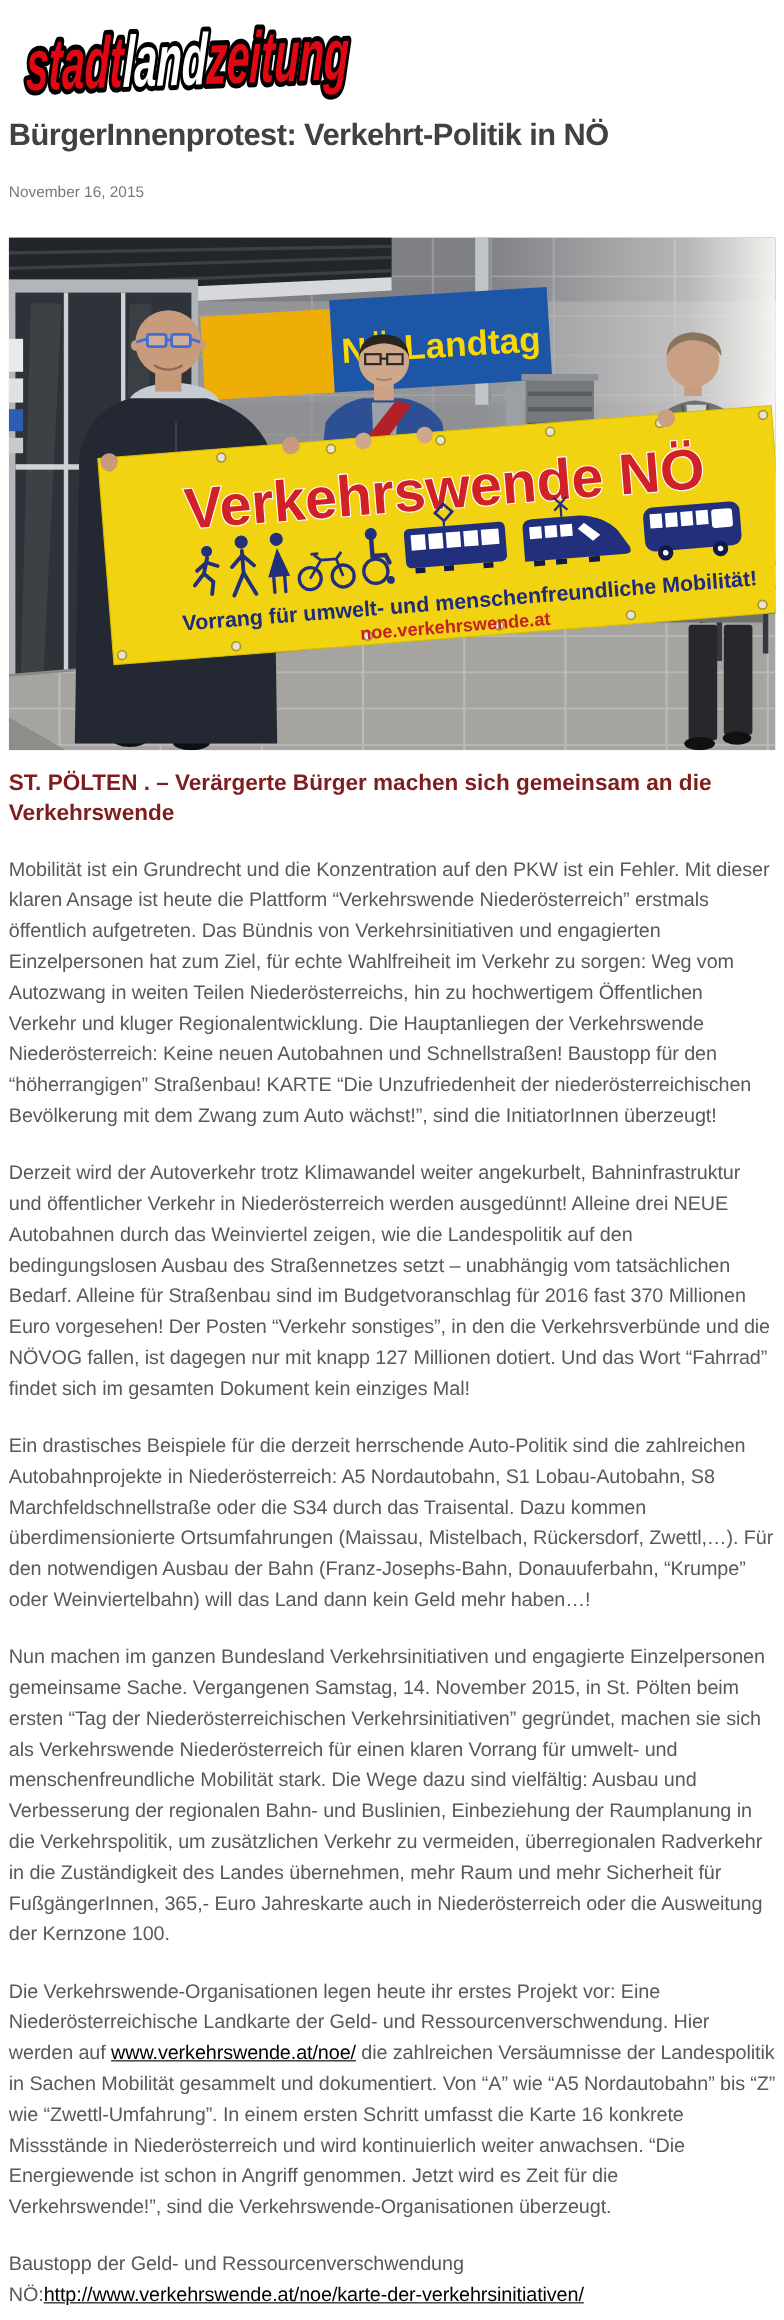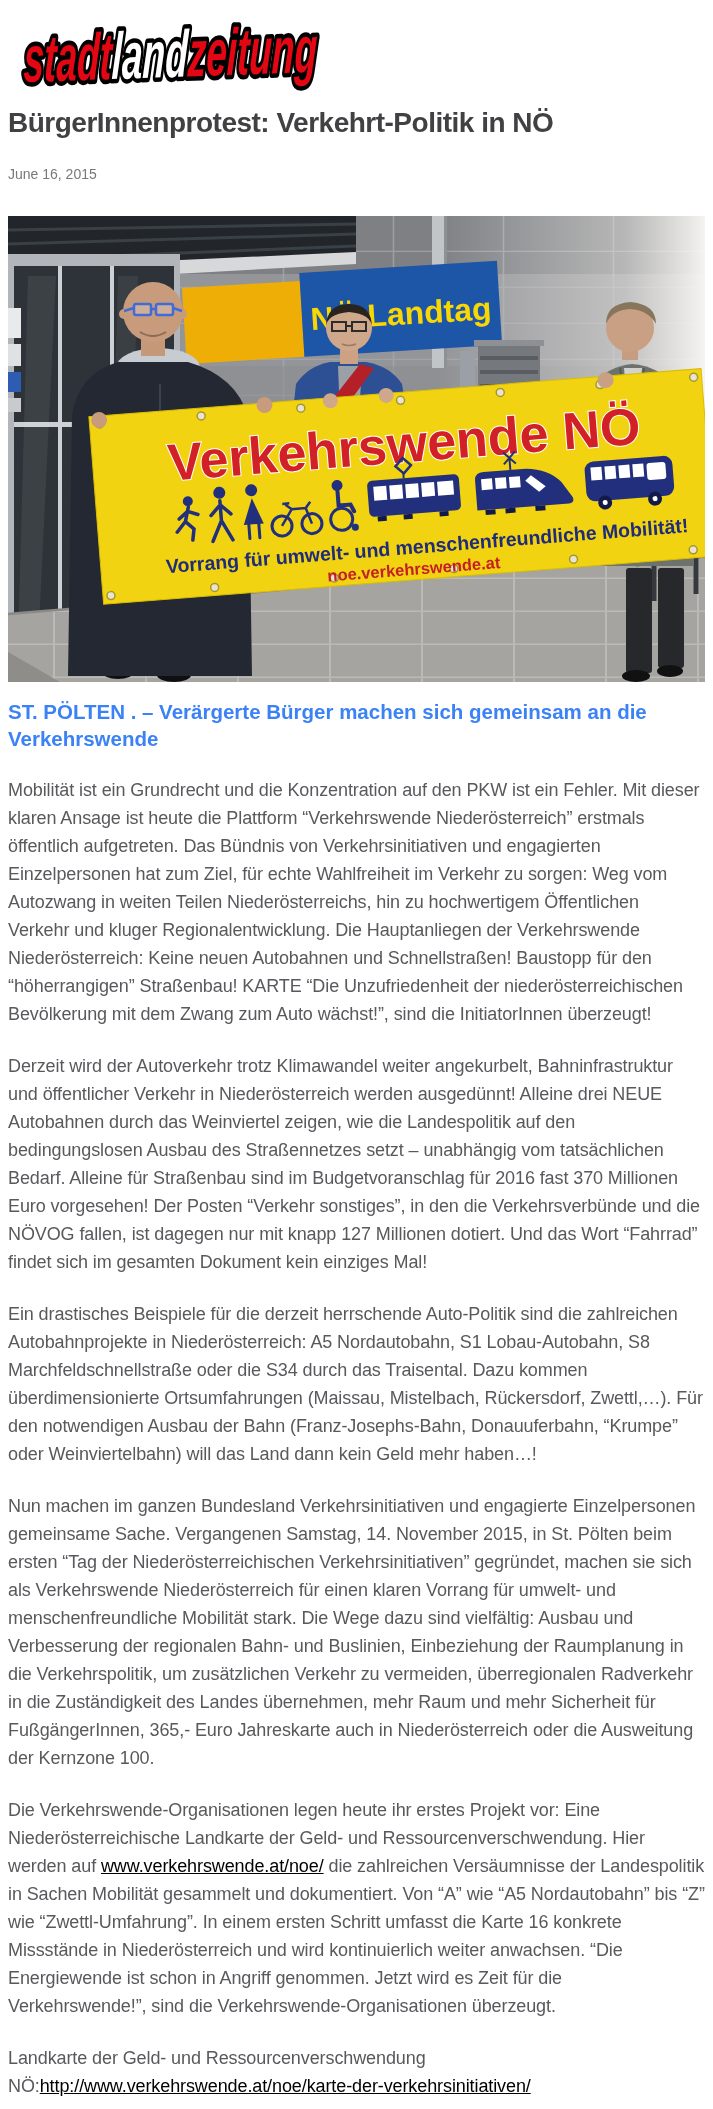--- a/index.html
+++ b/index.html
@@ -5,21 +5,21 @@
   html,body { margin:0; padding:0; background:#ffffff; }
   body { width:713px; font-family:"Liberation Sans", sans-serif; }
   .page { padding:6px 8px 26px 8px; }
   .logo-svg { display:block; }
   .logo-text { font-family:"Liberation Sans", sans-serif; font-weight:bold; font-style:italic;
                font-size:66px; stroke:#000000; stroke-width:9px; stroke-linejoin:round; paint-order:stroke; }
   h1.title { font-size:28px; line-height:1.2; color:#414042; font-weight:700; margin:12px 0 0; letter-spacing:-0.5px; }
   .date { margin-top:26px; font-size:14px; color:#77787b; }
   figure.photo { margin:34px 0 0; }
   figure.photo svg { display:block; }
-  h2.subhead { font-size:20.5px; line-height:1.32; color:#3b82f6; font-weight:700; margin:16px 0 0; }
+  h2.subhead { font-size:20.5px; line-height:1.32; color:#7f1d1d; font-weight:700; margin:16px 0 0; }
   p.body-p { font-size:18px; line-height:28px; color:#58595c; margin:24px 0 0; letter-spacing:-0.1px; }
   a.red-link { color:#000000; text-decoration:underline; cursor:pointer; }
 </style>
 </head>
 <body>
 
 <div class="page">
 
   <header>
     <svg class="logo-svg" width="380" height="88" viewBox="0 0 380 88">
@@ -28,21 +28,21 @@
           <text class="logo-text" x="22" y="62"><tspan fill="#e30613">stadt</tspan><tspan fill="#ffffff">land</tspan><tspan fill="#e30613">zeitung</tspan></text>
         </g>
       </g>
     </svg>
   </header>
 
   <main>
 
     <h1 class="title">BürgerInnenprotest: Verkehrt-Politik in NÖ</h1>
 
-    <div class="date">June 16, 2015</div>
+    <div class="date">November 16, 2015</div>
 
     <figure class="photo">
       <svg width="697" height="466" viewBox="0 0 697 466">
         <defs>
           <pattern id="tiles" width="110" height="36" patternUnits="userSpaceOnUse">
             <path d="M0 35.5 H110 M55.5 0 V36" stroke="#a4a6a9" stroke-width="1.5" fill="none"></path>
           </pattern>
           <pattern id="paving" width="92" height="33" patternUnits="userSpaceOnUse">
             <path d="M0 32.5 H92 M46 0 V33" stroke="#c0beba" stroke-width="2" fill="none"></path>
           </pattern>
@@ -268,19 +268,19 @@
     <h2 class="subhead">ST. PÖLTEN . – Verärgerte Bürger machen sich gemeinsam an die Verkehrswende</h2>
 
     <p class="body-p">Mobilität ist ein Grundrecht und die Konzentration auf den PKW ist ein Fehler. Mit dieser klaren Ansage ist heute die Plattform “Verkehrswende Niederösterreich” erstmals öffentlich aufgetreten. Das Bündnis von Verkehrsinitiativen und engagierten Einzelpersonen hat zum Ziel, für echte Wahlfreiheit im Verkehr zu sorgen: Weg vom Autozwang in weiten Teilen Niederösterreichs, hin zu hochwertigem Öffentlichen Verkehr und kluger Regionalentwicklung. Die Hauptanliegen der Verkehrswende Niederösterreich: Keine neuen Autobahnen und Schnellstraßen! Baustopp für den “höherrangigen” Straßenbau! KARTE “Die Unzufriedenheit der niederösterreichischen Bevölkerung mit dem Zwang zum Auto wächst!”, sind die InitiatorInnen überzeugt!</p>
     <p class="body-p">Derzeit wird der Autoverkehr trotz Klimawandel weiter angekurbelt, Bahninfrastruktur und öffentlicher Verkehr in Niederösterreich werden ausgedünnt! Alleine drei NEUE Autobahnen durch das Weinviertel zeigen, wie die Landespolitik auf den bedingungslosen Ausbau des Straßennetzes setzt – unabhängig vom tatsächlichen Bedarf. Alleine für Straßenbau sind im Budgetvoranschlag für 2016 fast 370 Millionen Euro vorgesehen! Der Posten “Verkehr sonstiges”, in den die Verkehrsverbünde und die NÖVOG fallen, ist dagegen nur mit knapp 127 Millionen dotiert. Und das Wort “Fahrrad” findet sich im gesamten Dokument kein einziges Mal!</p>
     <p class="body-p">Ein drastisches Beispiele für die derzeit herrschende Auto-Politik sind die zahlreichen Autobahnprojekte in Niederösterreich: A5 Nordautobahn, S1 Lobau-Autobahn, S8 Marchfeldschnellstraße oder die S34 durch das Traisental. Dazu kommen überdimensionierte Ortsumfahrungen (Maissau, Mistelbach, Rückersdorf, Zwettl,…).  Für den notwendigen Ausbau der Bahn (Franz-Josephs-Bahn, Donauuferbahn,  “Krumpe” oder Weinviertelbahn) will das Land dann kein Geld mehr haben…!</p>
     <p class="body-p">Nun machen im ganzen Bundesland Verkehrsinitiativen und engagierte Einzelpersonen gemeinsame Sache. Vergangenen Samstag, 14. November 2015, in St. Pölten beim ersten “Tag der Niederösterreichischen Verkehrsinitiativen” gegründet, machen sie sich als Verkehrswende Niederösterreich für einen klaren Vorrang für umwelt- und menschenfreundliche Mobilität stark. Die Wege dazu sind vielfältig: Ausbau und Verbesserung der regionalen Bahn- und Buslinien, Einbeziehung der Raumplanung in die Verkehrspolitik, um zusätzlichen Verkehr zu vermeiden, überregionalen Radverkehr in die Zuständigkeit des Landes übernehmen, mehr Raum und mehr Sicherheit für FußgängerInnen, 365,- Euro Jahreskarte auch in Niederösterreich oder die Ausweitung der Kernzone 100.</p>
 
     <p class="body-p"><span>Die Verkehrswende-Organisationen legen heute ihr erstes Projekt vor: Eine Niederösterreichische Landkarte der Geld- und Ressourcenverschwendung. Hier werden auf </span><a class="red-link" href="#">www.verkehrswende.at/noe/</a><span> die zahlreichen Versäumnisse der Landespolitik in Sachen Mobilität gesammelt und dokumentiert. Von “A” wie “A5 Nordautobahn” bis “Z” wie “Zwettl-Umfahrung”. In einem ersten Schritt umfasst die Karte 16 konkrete Missstände in Niederösterreich und wird kontinuierlich weiter anwachsen. “Die Energiewende ist schon in Angriff genommen. Jetzt wird es Zeit für die Verkehrswende!”, sind die Verkehrswende-Organisationen überzeugt.</span></p>
 
     <p class="body-p">
-      <span>Landkarte der Geld- und Ressourcenverschwendung</span><br>
+      <span>Baustopp der Geld- und Ressourcenverschwendung</span><br>
       <span>NÖ:</span><a class="red-link" href="#">http://www.verkehrswende.at/noe/karte-der-verkehrsinitiativen/</a><br>
       
     </p>
 
   </main>
 </div>
 
 </body></html>

